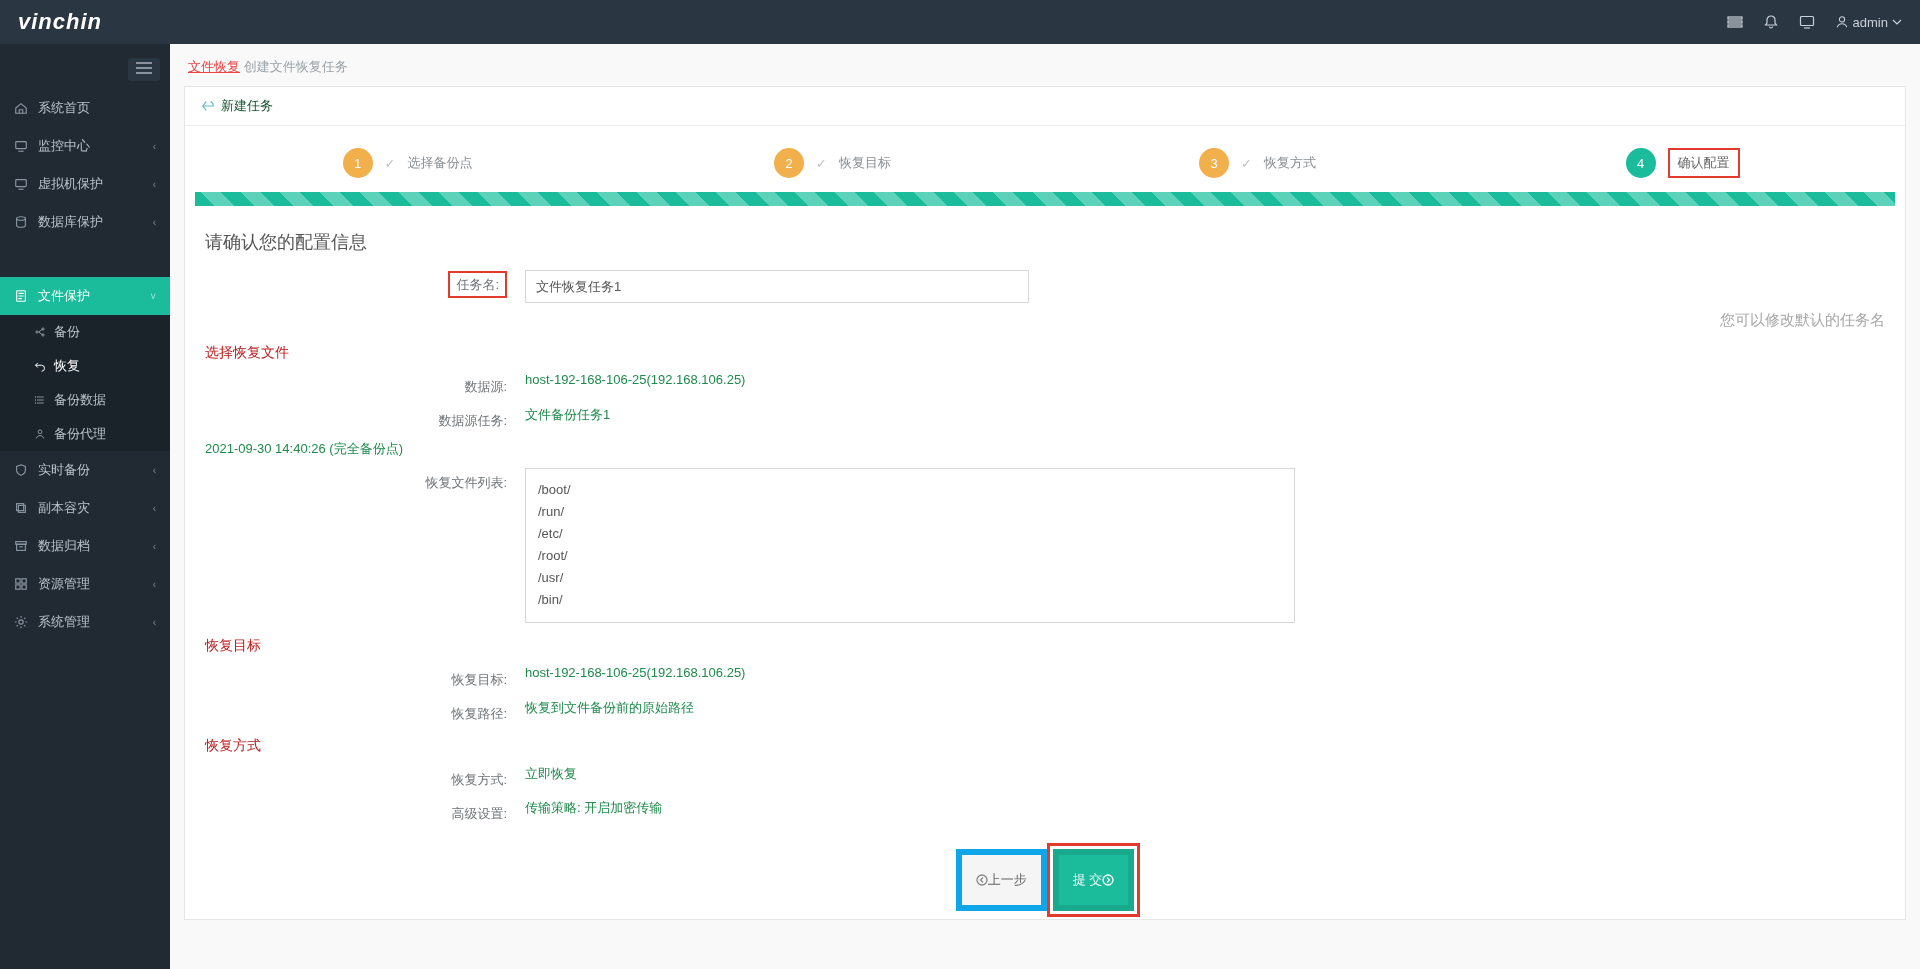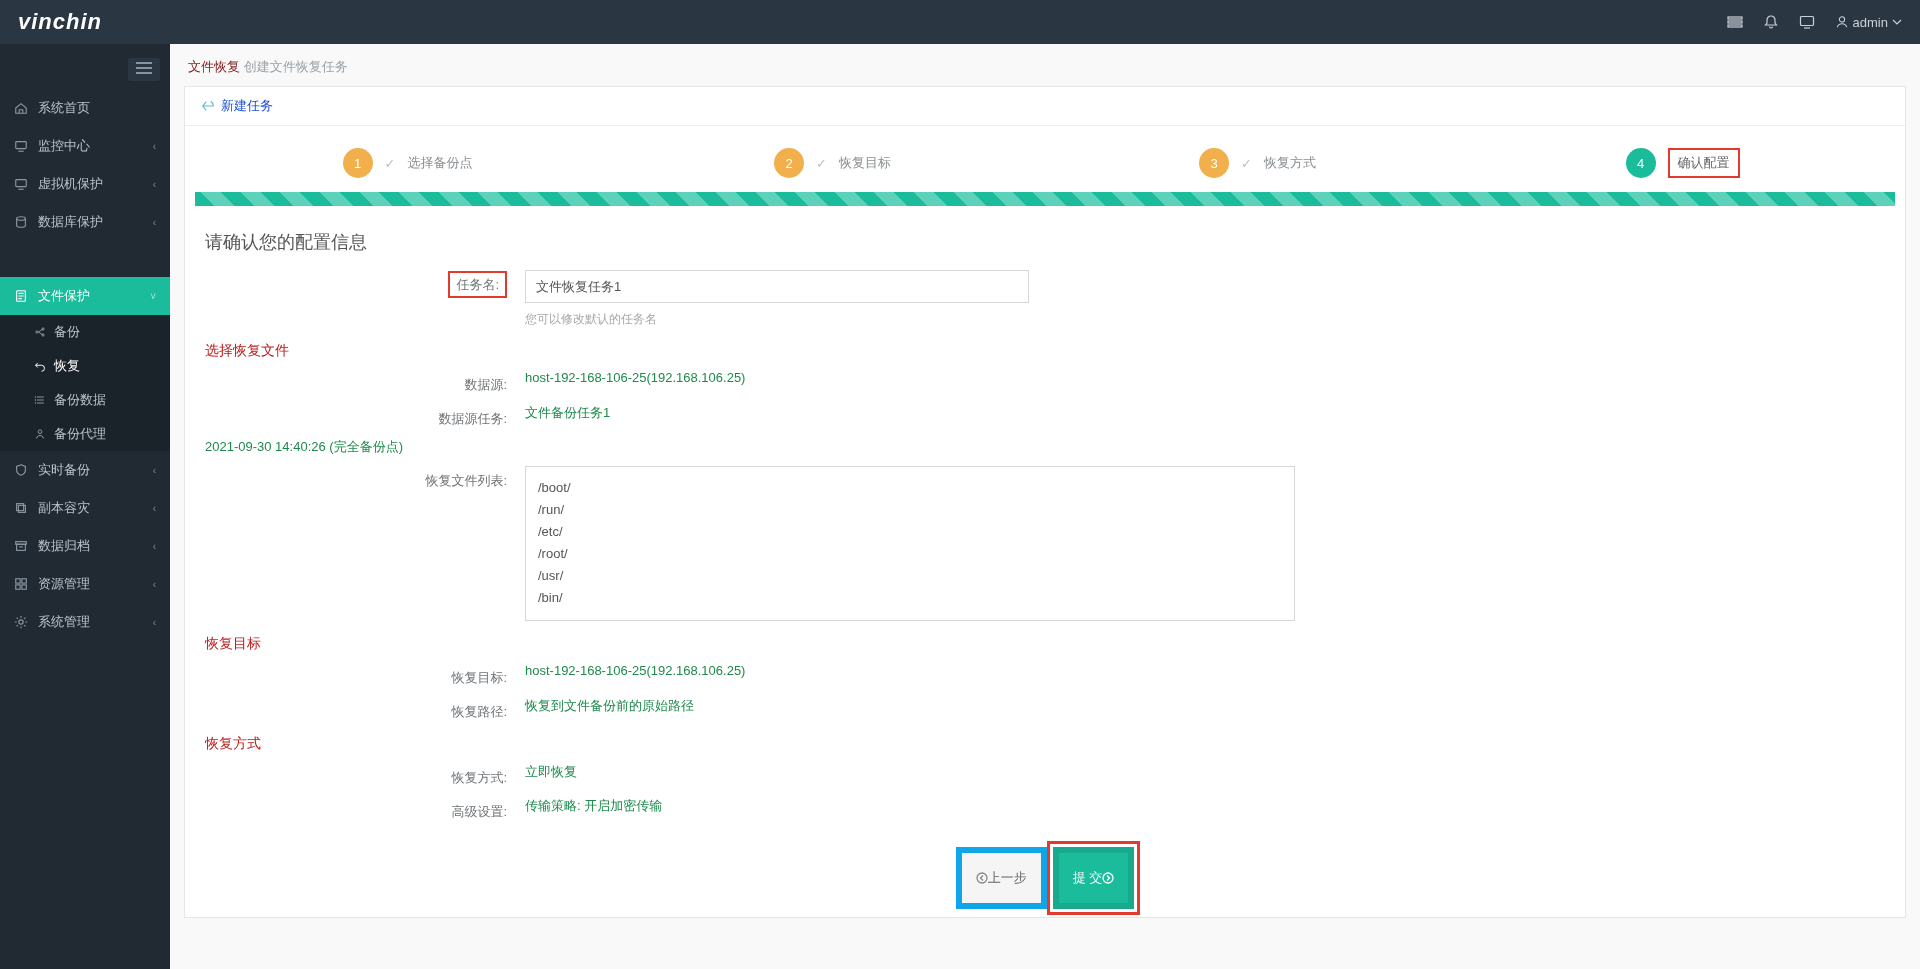--- a/index.html
+++ b/index.html
@@ -25,43 +25,43 @@
 .nav-item.active { background: #1bbc9b; color: #fff; position: relative; margin-top: 36px; }
 .nav-item.active::after { content:""; position:absolute; right:-8px; top:50%; margin-top:-8px; border:8px solid transparent; border-left-color:#1bbc9b; }
 .sub-items { background: #1a222a; }
 .sub-item { padding: 8px 14px 8px 34px; cursor: pointer; display: flex; align-items: center; gap: 8px; }
 .sub-item .sicon { width: 12px; height: 12px; }
 .sub-item.active { color: #fff; }
 
 
 .main { flex: 1; padding: 0 14px 40px; }
 .breadcrumb { padding: 14px 4px 10px; color: #9aa2a8; }
-.breadcrumb .bc-main { color: #7f1d1d; }
+.breadcrumb .bc-main { color: #ef4444; text-decoration: underline; }
 .panel { background:#fff; border:1px solid #e6e6e6; }
 .panel-hdr { padding: 10px 16px; border-bottom:1px solid #eee; }
-.back-link { color: #1d4ed8; text-decoration: none; display:flex; align-items:center; gap:6px; }
+.back-link { color: #14532d; text-decoration: none; display:flex; align-items:center; gap:6px; }
 
 .wizard { display: flex; padding: 22px 10px 14px; }
 .wstep { flex: 1; display:flex; align-items:center; justify-content:center; gap:12px; color:#8a8f93;}
 .wnum { width: 30px; height: 30px; border-radius: 50%; background:#f1b04c; color:#fff; display:inline-flex; align-items:center; justify-content:center; font-size:13px;}
 .wnum.cur { background:#1bbc9b; }
 .wcheck { color:#bfbfbf; }
 .wlbl.cur { border: 2px solid #e23b2e; padding: 4px 8px; color:#666; }
 
 .prog-stripe { height: 14px; margin: 0 10px; background: repeating-linear-gradient(45deg,#1bbc9b,#1bbc9b 14px,#5dd2bb 14px,#5dd2bb 28px);}
 
 .body { padding: 18px 20px 8px; }
 .sec-title { font-size: 18px; color: #555; margin: 6px 0 16px; }
 .sub-title { font-size: 14px; color: #b91c1c; margin: 14px 0 10px; }
 
 .frow { display:flex; margin-bottom:10px; }
 .flabel { width: 320px; text-align:right; padding: 6px 18px 0 0; color:#6f7478; }
 .flabel.boxed span { border:2px solid #e23b2e; padding: 4px 6px; }
 .fval { flex:1; color:#1f8a4c; }
-.hint { color:#a7a7a7; font-size:12px; margin-top:8px; }
+.hint { color:#a7a7a7; font-size:15px; margin-top:8px;text-align:right; }
 .tfield { width: 504px; padding: 8px 10px; border:1px solid #d7d7d7; color:#555; font-size:13px; }
 
 .filesbox { width: 770px; min-height: 120px; border:1px solid #d7d7d7; padding: 10px 12px; color:#555; line-height: 1.7; }
 
 .footer-btns { display:flex; justify-content:center; gap:6px; margin-top: 26px; }
 .btn { padding: 16px 14px; border:6px solid #0ea5e9; background:#f5f5f5; color:#666; cursor:pointer; display:flex; align-items:center; font-size:13px;}
 .btn.primary { background:#1bbc9b; color:#fff; border-color:#19a98c; }
 .btn.boxed { outline: 3px solid #e23b2e; outline-offset: 3px; }
 svg { display:block; }
 </style>

